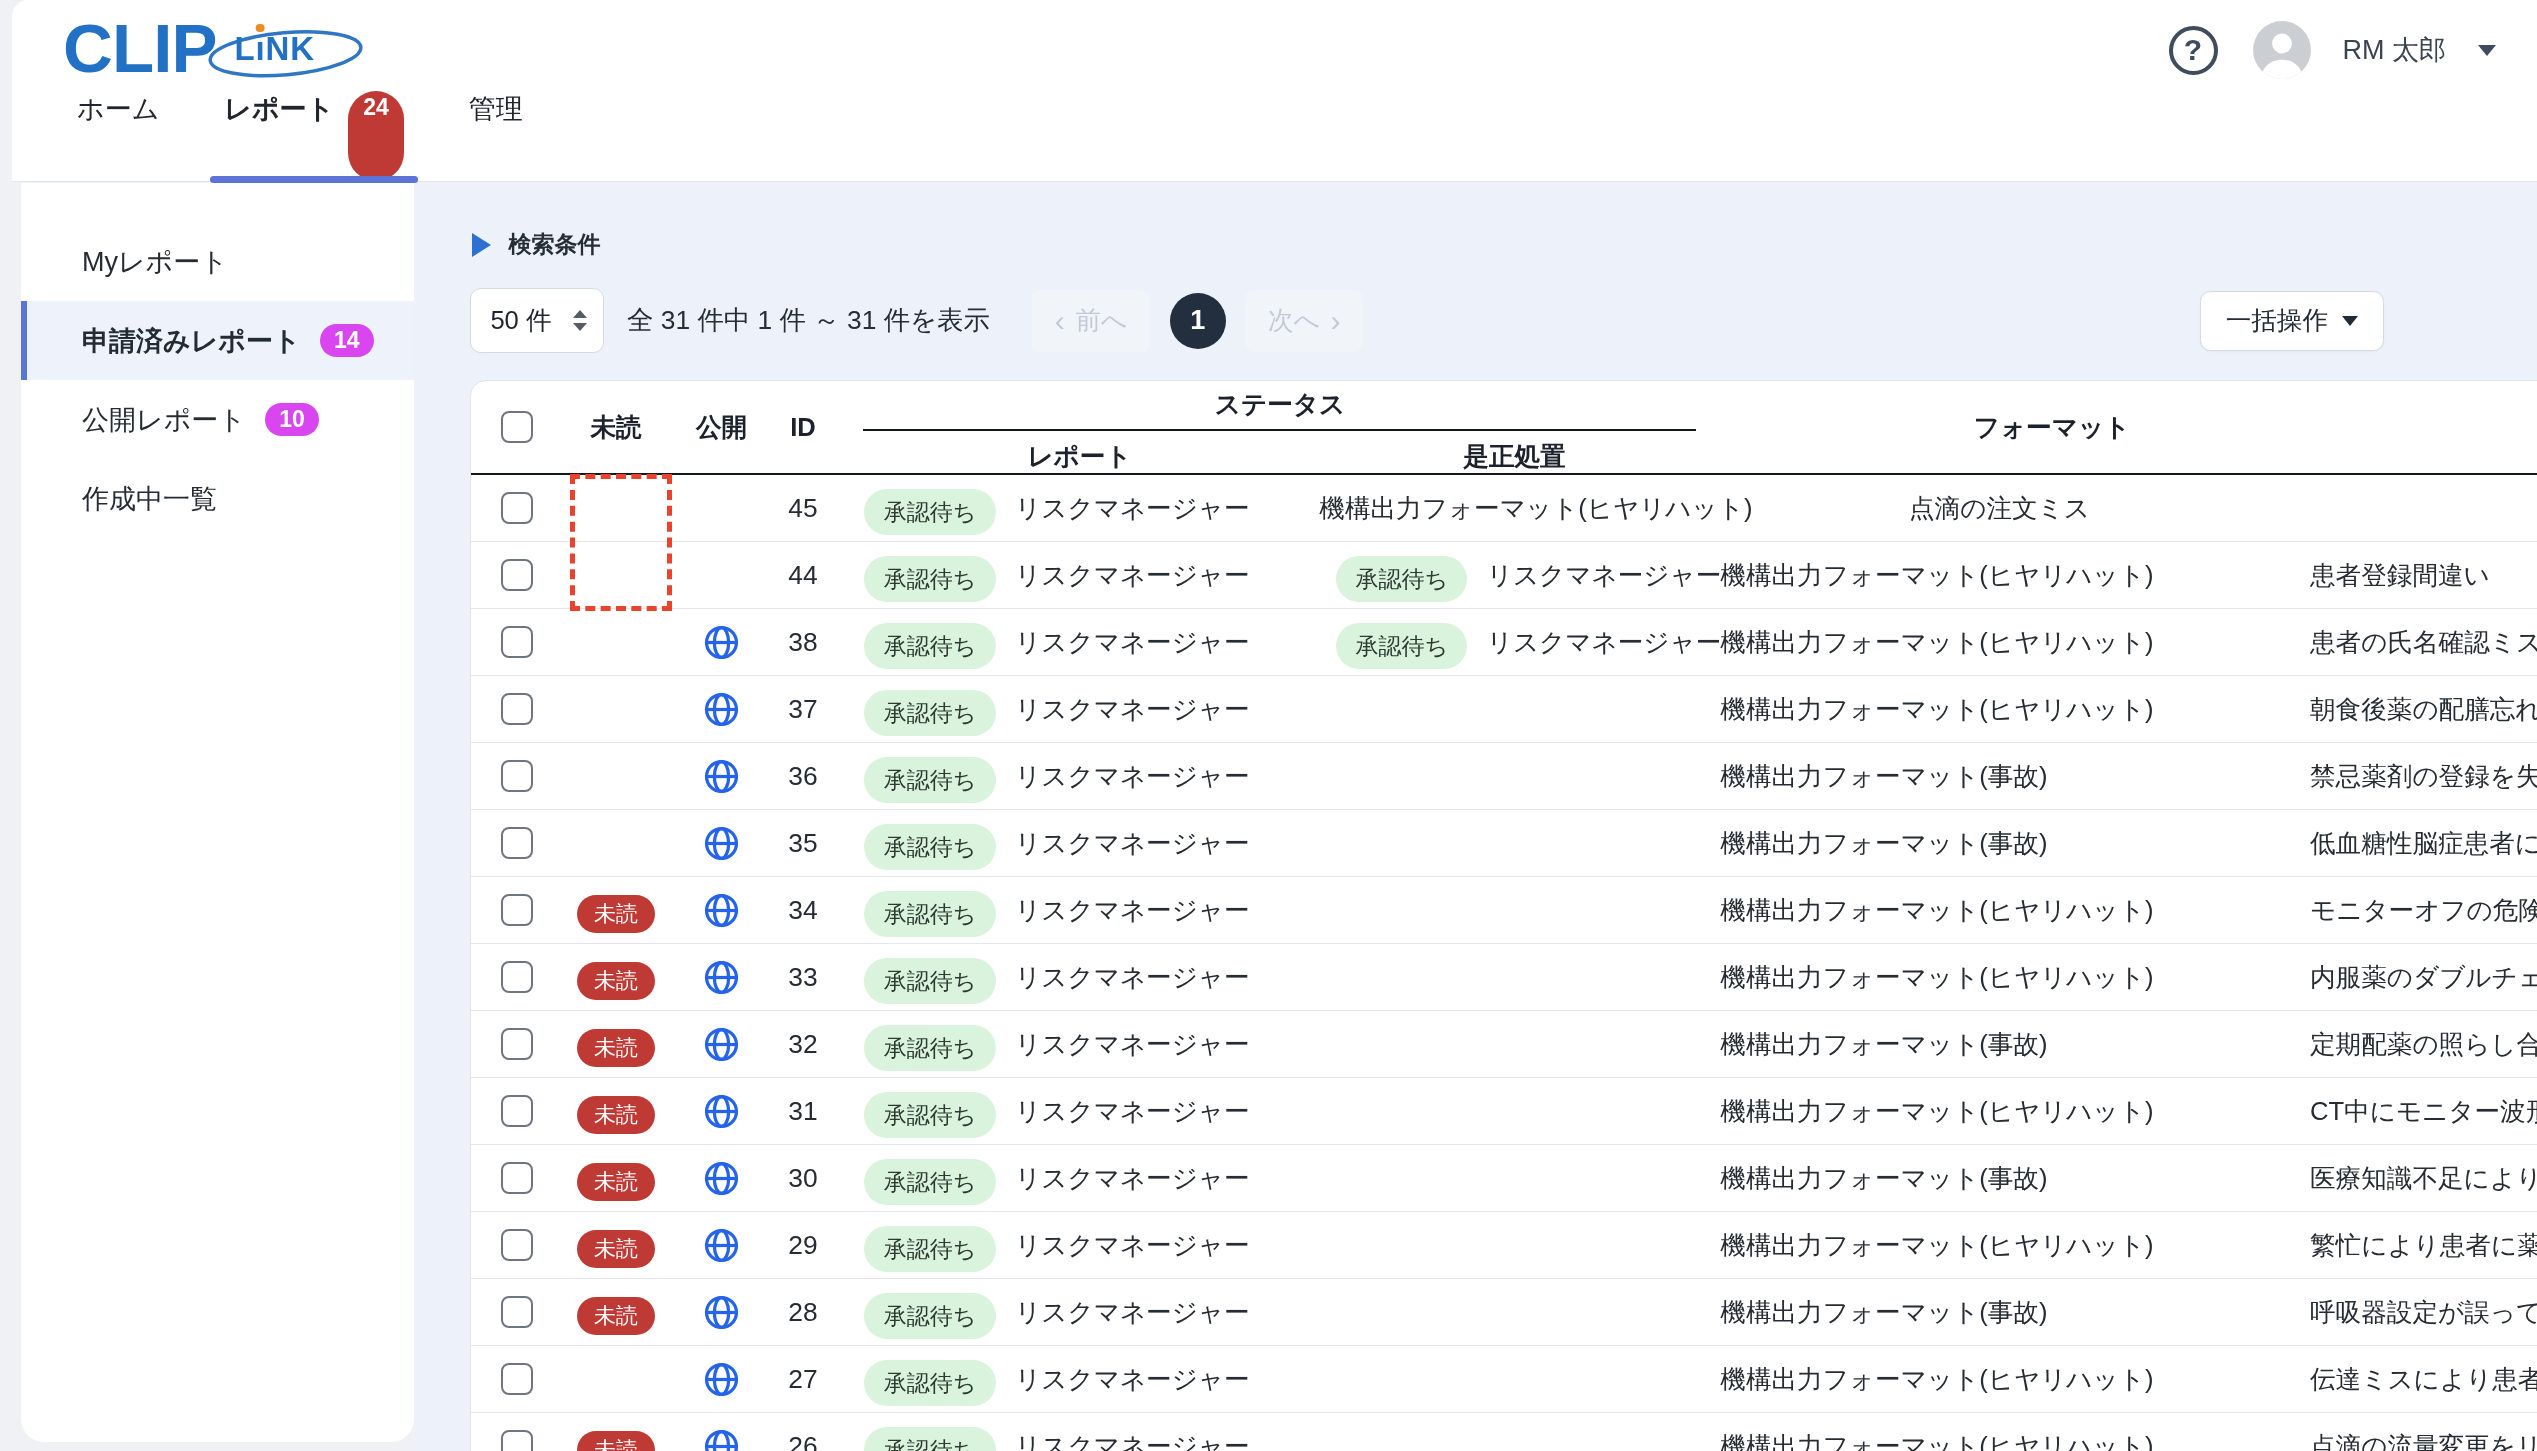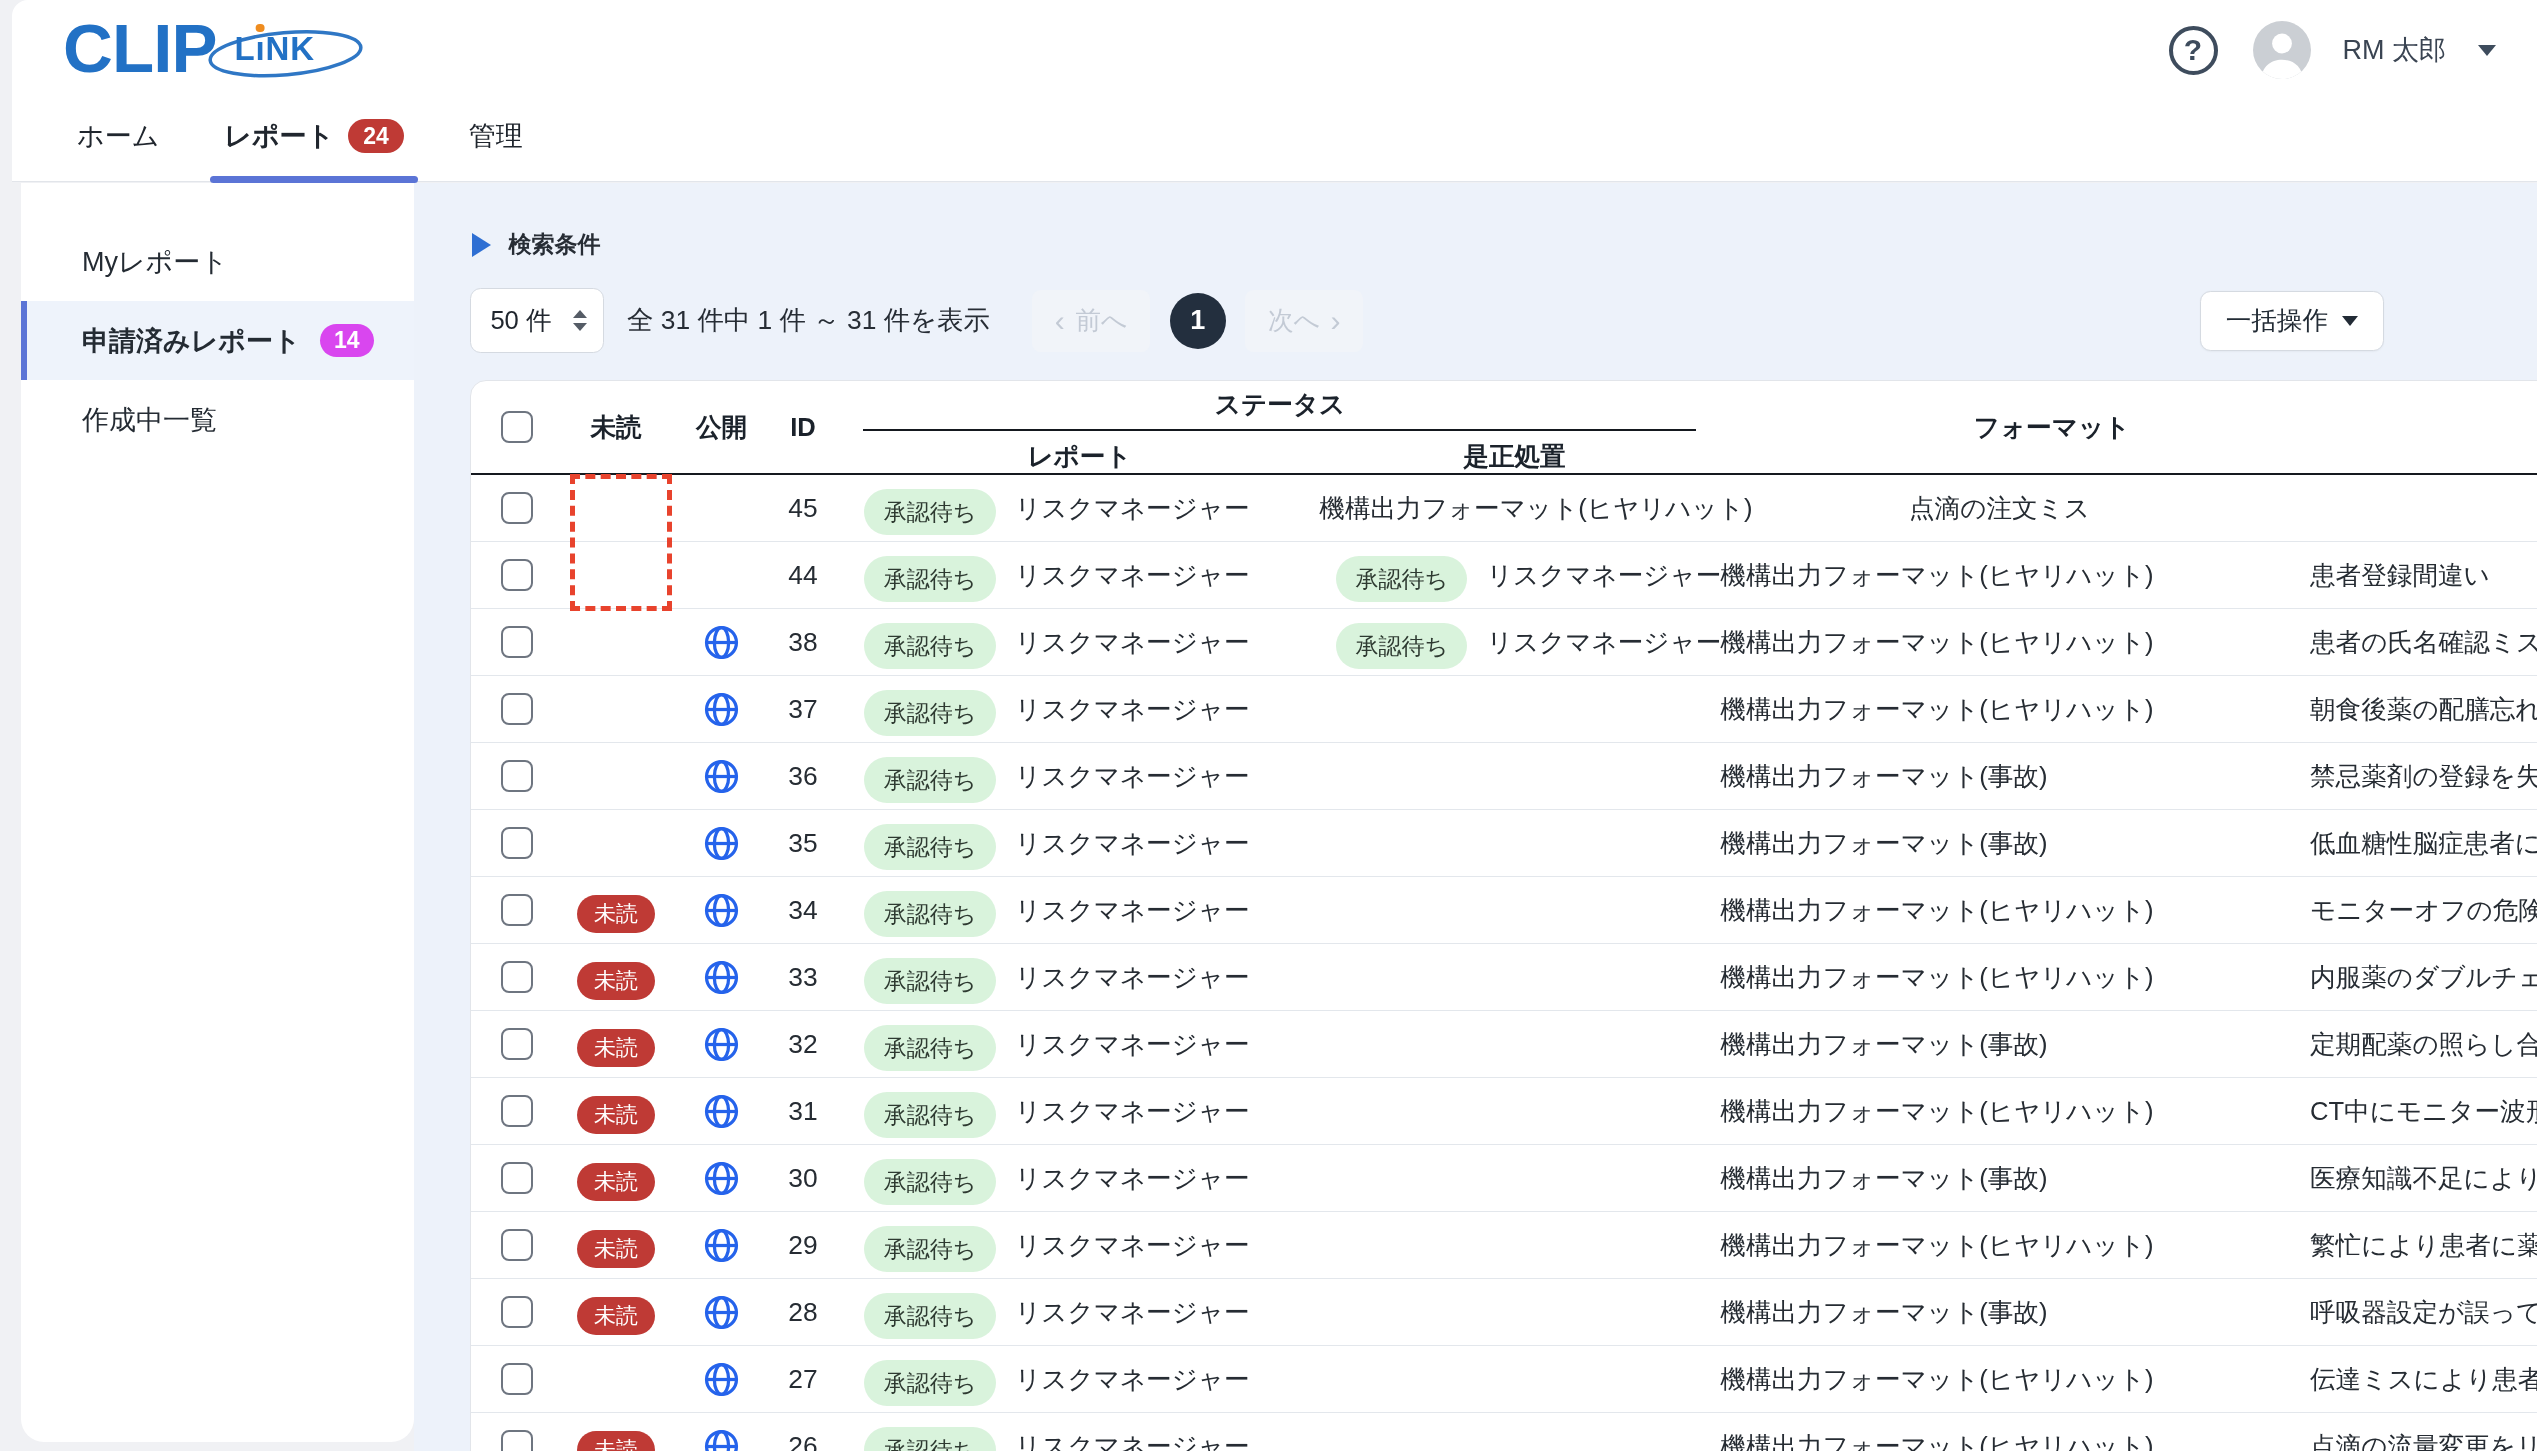--- a/index.html
+++ b/index.html
@@ -12,21 +12,21 @@
     border-bottom:1.8px solid #e2e5ea; border-radius:16px 0 0 0;margin-left:12px; }
   .logo { position:absolute; left:51px; top:14px; display:flex; align-items:flex-end; cursor:pointer; }
   .logo-clip { font-size:69px; font-weight:800; color:#2271c5; letter-spacing:-0.9px; line-height:1; }
   .logo-link-wrap { position:relative; margin-left:1.8px; margin-bottom:5.3px; width:150px; height:55px; }
   .logo-ellipse { position:absolute; left:-16px; top:0px; }
   .logo-link { position:absolute; left:16px; top:7px; font-size:33px; font-weight:800; color:#2271c5; letter-spacing:0.9px; }
   .li { position:relative; }
   .idot { position:absolute; left:50%; transform:translateX(-50%); top:-6.2px; width:8.8px; height:8.8px; border-radius:50%; background:#ef8c1f; }
 
   .tabs { position:absolute; left:65px; bottom:0; height:90px; display:flex; gap:65px; }
-  .tab { position:relative; height:100%; display:flex; align-items:center; gap:14px; font-size:27px; color:#20262e; cursor:pointer; }
+  .tab { position:relative; height:100%; display:flex; gap:14px; font-size:27px; color:#20262e; cursor:pointer; }
   .tab.active { font-weight:700; }
   .tab.active::after { content:""; position:absolute; left:-14px; right:-14px; bottom:-1.8px; height:7px; background:#5b74d6; border-radius:4.4px; }
   .tab-badge { display:none; background:#bf3a35; color:#fff; font-size:23px; font-weight:700; border-radius:880px; padding:5.3px 15px; line-height:1; }
   .tab-badge.show { display:inline-block; }
 
   .top-right { position:absolute; right:41px; top:21px; display:flex; align-items:center; gap:35px; }
   .help-btn { width:49px; height:49px; border:4.4px solid #3e4c5d; border-radius:50%; color:#3e4c5d;
     font-size:30px; font-weight:700; display:flex; align-items:center; justify-content:center; cursor:pointer; background:#fff; }
   .user-chip { display:flex; align-items:center; gap:32px; cursor:pointer;justify-content:flex-end; }
   .avatar { width:58px; height:58px; border-radius:50%; background:#cbcfd4; overflow:hidden; display:flex; align-items:flex-end; justify-content:center; }
@@ -160,20 +160,24 @@
   <div class="side-item">
     <span class="side-label">Myレポート</span>
 
   </div>
 
   <div class="side-item active">
     <span class="side-label">申請済みレポート</span>
     <span class="side-badge show">14</span>
   </div>
 
+  <div class="side-item">
+    <span class="side-label">公開レポート</span>
+    <span class="side-badge show">10</span>
+  </div>
 
   <div class="side-item">
     <span class="side-label">作成中一覧</span>
 
   </div>
 </aside>
 
   <main class="main">
     <div class="search-head">
       <span class="tri"></span>

